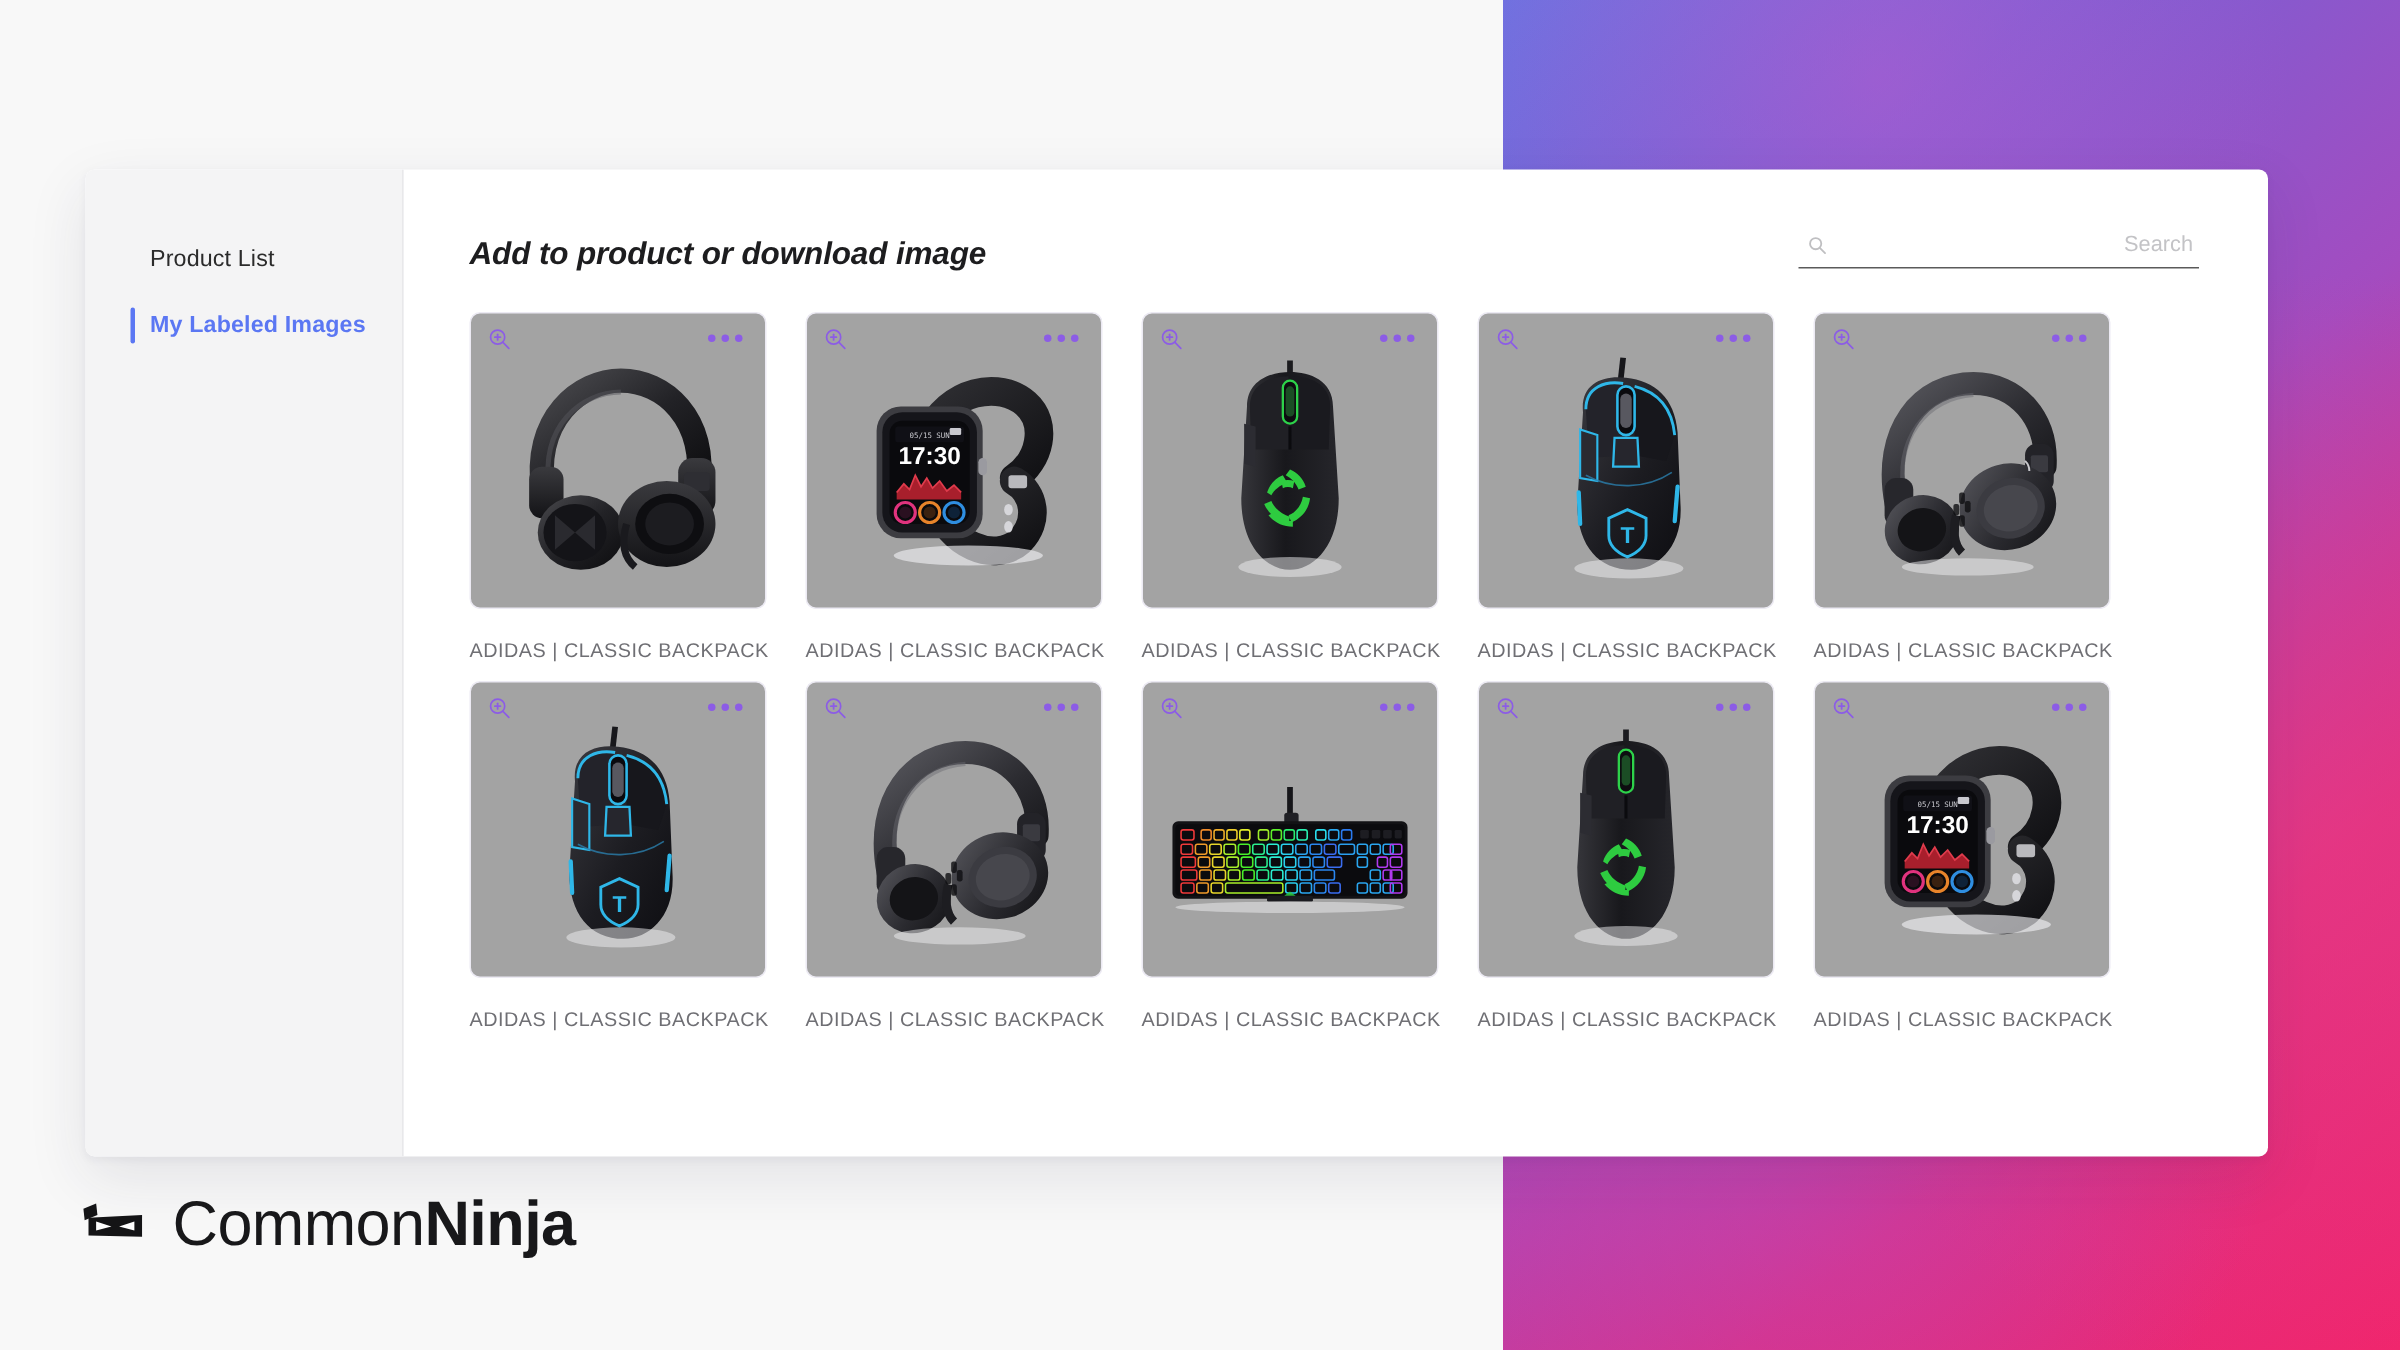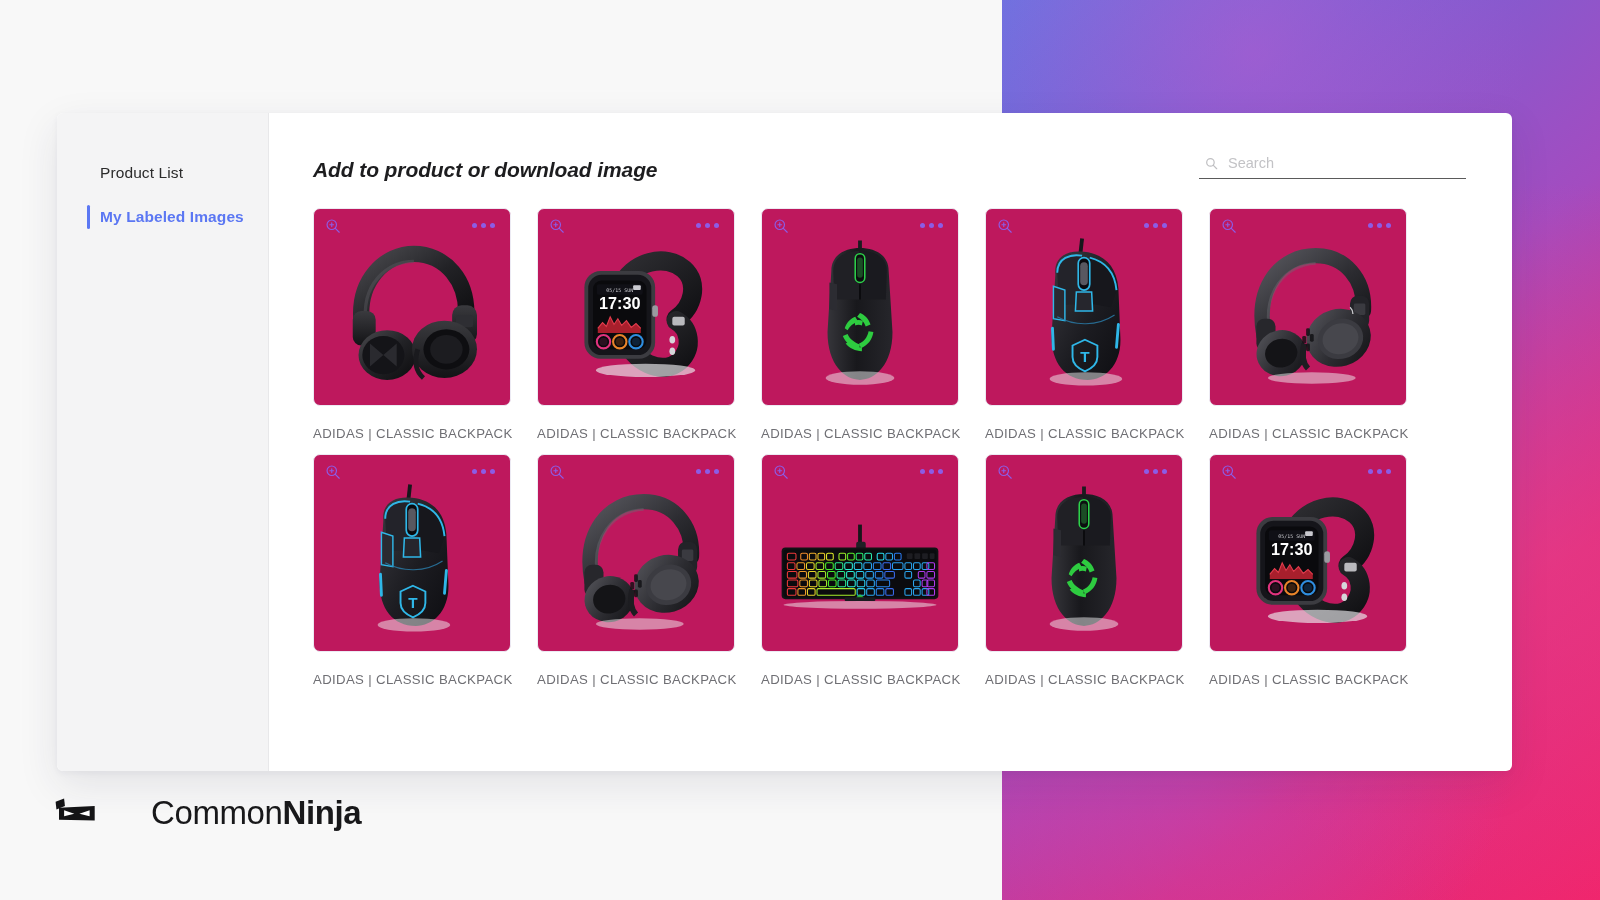--- a/index.html
+++ b/index.html
@@ -76,39 +76,39 @@
     width: 267px;
     display: flex; align-items: center;
     gap: 10px;
     border-bottom: 1.3px solid #5a5a5a;
     padding: 0 4px 7px 6px;
   }
   .search-ico { width: 13px; height: 13px; flex: 0 0 13px; opacity: .55; }
   .search-input {
     border: 0; outline: 0; background: transparent;
     font-family: "Liberation Sans", sans-serif;
-    font-size: 14.5px; color: #6d28d9; width: 100%;
+    font-size: 14.5px; color: #6d28d9; width: 100%; text-align: right;
   }
   .search-input::placeholder { color: #c3c3c6; }
 
   
   .grid {
     display: grid;
     grid-template-columns: repeat(5, 198px);
     column-gap: 26px;
     row-gap: 13px;
   }
   .card-cell { width: 198px; }
 
   .card {
     position: relative;
     height: 198px;
     border: 1px solid #eceaf3;
     border-radius: 7px;
-    background: #be185d;
+    background: #a3a3a3;
     overflow: hidden;
     padding-left: 37px;
   }
   .card-ico {
     position: absolute; top: 9px; left: 11px;
     width: 16px; height: 16px;
     color: #8c5ce6; cursor: pointer;
   }
   .card-dots {
     position: absolute; top: 11px; right: 12px;
@@ -126,21 +126,21 @@
     letter-spacing: .35px;
     white-space: nowrap;
   }
 
   
   .logo {
     position: absolute; left: 50px; top: 795px;
     display: flex; align-items: center; gap: 13px;
   }
   .logo-mark { width: 52px; height: 34px; }
-  .logo-text { font-size: 33px; color: #18181a; letter-spacing: -.4px; line-height: 1; margin-left: 36px; }
+  .logo-text { font-size: 42px; color: #18181a; letter-spacing: -.4px; line-height: 1; }
   .logo-text b { font-weight: 800; }
   .logo-text span { font-weight: 300; }
 </style>
 </head>
 <body>
 
 <div id="root">
 
   <div class="bg-gradient">
     

